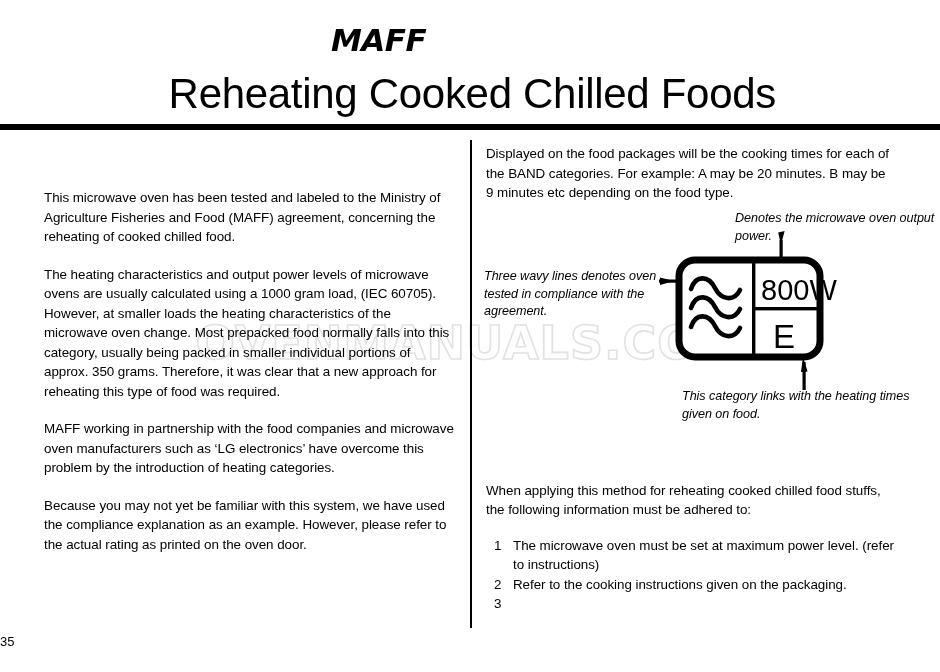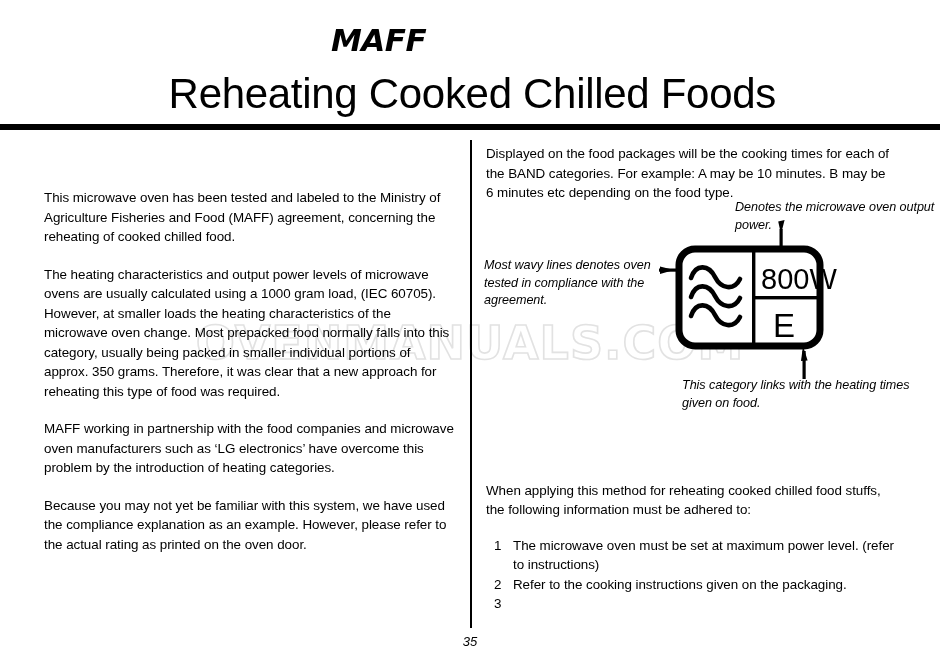--- a/index.html
+++ b/index.html
@@ -106,21 +106,21 @@
     line-height: 19.5px;
     margin: 0 0 18px 0;
     letter-spacing: -0.05px;
   }
   .para.tight { margin-bottom: 16px; }
 
   
   #diagram {
     position: absolute;
     left: 470px;
-    top: 189px;
+    top: 200px;
     width: 470px;
     height: 240px;
     z-index: 2;
   }
   .annot {
     position: absolute;
     font-size: 12.6px;
     line-height: 17.5px;
     font-style: italic;
     letter-spacing: -0.05px;
@@ -155,22 +155,20 @@
     left: 8px;
     top: 0;
   }
 
   
   #page-number {
     position: absolute;
     left: 0;
     top: 634px;
     width: 940px;
-    text-align: center;
-    font-style: italic;
     font-size: 13px;
     z-index: 3;
   }
 </style>
 </head>
 <body>
 
 <div id="page">
 
   <div id="watermark">OVENMANUALS.COM</div>
@@ -184,21 +182,21 @@
   <div id="divider"></div>
 
   <div class="col" id="col-left">
     <p class="para">This microwave oven has been tested and labeled to the Ministry of Agriculture Fisheries and Food (MAFF) agreement, concerning the reheating of cooked chilled food.</p>
     <p class="para">The heating characteristics and output power levels of microwave ovens are usually calculated using a 1000 gram load, (IEC 60705). However, at smaller loads the heating characteristics of the microwave oven change. Most prepacked food normally falls into this category, usually being packed in smaller individual portions of approx. 350 grams. Therefore, it was clear that a new approach for reheating this type of food was required.</p>
     <p class="para">MAFF working in partnership with the food companies and microwave oven manufacturers such as ‘LG electronics’ have overcome this problem by the introduction of heating categories.</p>
     <p class="para">Because you may not yet be familiar with this system, we have used the compliance explanation as an example. However, please refer to the actual rating as printed on the oven door.</p>
   </div>
 
   <div class="col" id="col-right">
-    <p class="para">Displayed on the food packages will be the cooking times for each of the BAND categories. For example: A may be 10 minutes. B may be 6 minutes etc depending on the food type.</p>
+    <p class="para">Displayed on the food packages will be the cooking times for each of the BAND categories. For example: A may be 20 minutes. B may be 9 minutes etc depending on the food type.</p>
 
     <div style="height:260px"></div>
 
     <p class="para tight">When applying this method for reheating cooked chilled food stuffs, the following information must be adhered to:</p>
     <ol id="steps">
       <li>
         <span class="num">1</span>
         <span>The microwave oven must be set at maximum power level. (refer to instructions)</span>
       </li>
       <li>
@@ -207,21 +205,21 @@
       </li>
       <li>
         <span class="num">3</span>
       </li>
     </ol>
   </div>
 
   <div id="diagram">
 
     <div class="annot" id="annot-top">Denotes the microwave oven output power.</div>
-    <div class="annot" id="annot-left">Most wavy lines denotes oven tested in compliance with the agreement.</div>
+    <div class="annot" id="annot-left">Three wavy lines denotes oven tested in compliance with the agreement.</div>
     <div class="annot" id="annot-bot">This category links with the heating times given on food.</div>
 
     <svg id="icon-svg" viewBox="0 0 470 240" xmlns="http://www.w3.org/2000/svg">
 
       <g>
         <path d="M 204,81 L 190,77.5 L 190,85 Z" fill="#000"></path>
         <rect x="189" y="79.5" width="27" height="3.2" fill="#000"></rect>
       </g>
 
       <g>

